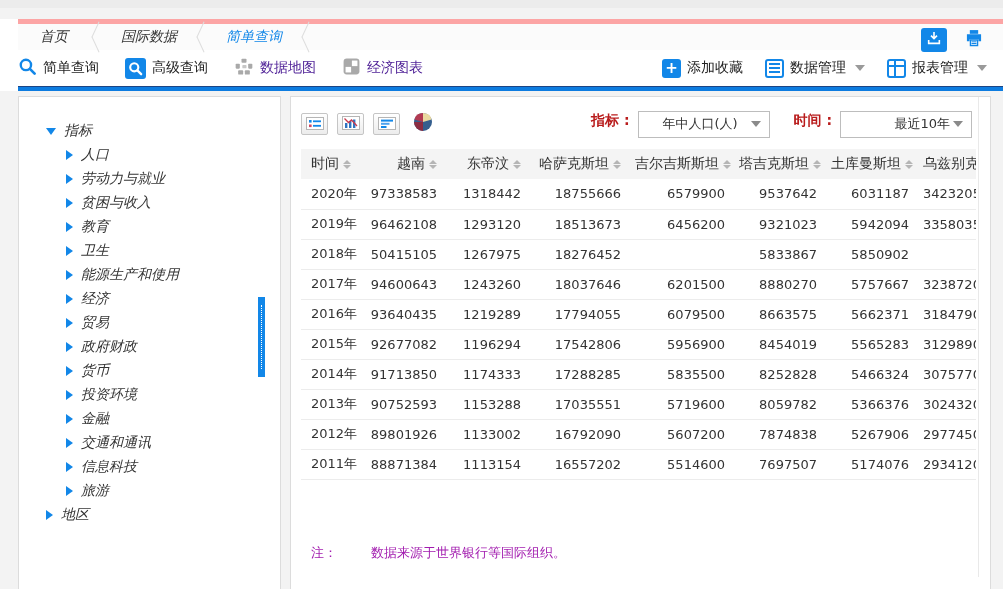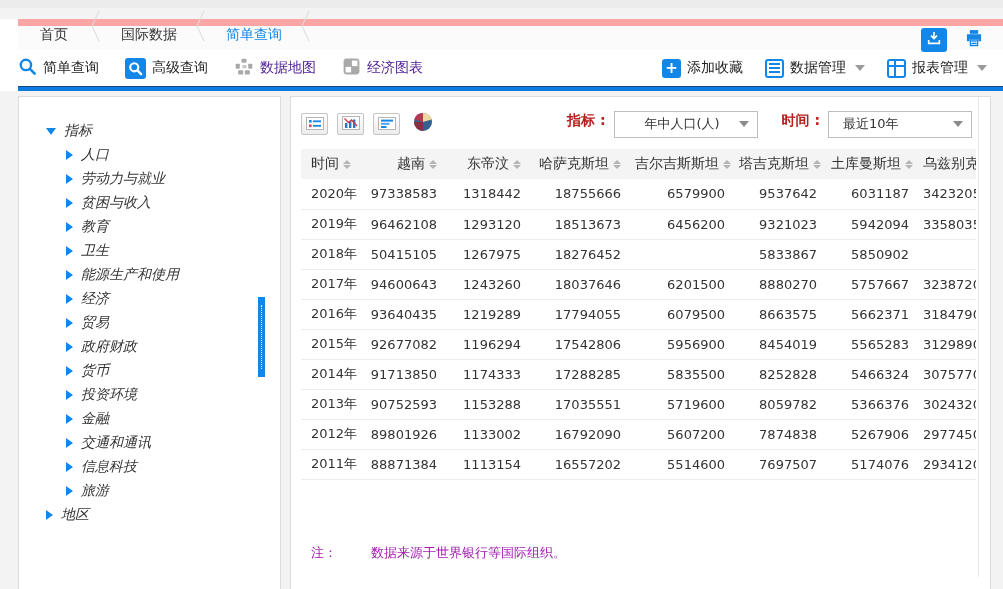--- a/index.html
+++ b/index.html
@@ -3,21 +3,21 @@
 <meta charset="utf-8">
 <style>
   * { margin:0; padding:0; box-sizing:border-box; }
   html,body { width:1003px; height:589px; overflow:hidden; }
   body { background:#f3f3f3; font-family:"DejaVu Sans","Liberation Sans",sans-serif; color:#333; }
 
   .topstrip { height:8px; background:#ececec; }
   .headband { background:#fff; padding:0 0 0 18px; position:relative; }
 
   
-  .crumb-row { display:flex; align-items:flex-start; height:31px; margin-top:11px; background:#fbfbfb; border-top:7px solid #fca5a5; }
+  .crumb-row { display:flex; align-items:center; height:31px; margin-top:11px; background:#fbfbfb; border-top:5px solid #fca5a5;font-style:italic; }
   .crumb { display:flex; align-items:center; justify-content:center; font-size:14px; color:#333; padding:0 18px; min-width:72px; cursor:pointer; }
   .crumb-sep { width:13px; position:relative; }
   .crumb-sep::before, .crumb-sep::after { content:''; position:absolute; left:5px; width:1px; height:17px; background:#ddd; }
   .crumb-sep::before { top:-1px; transform:rotate(-25deg); }
   .crumb-sep::after { bottom:-1px; transform:rotate(25deg); }
   .crumb.active { background:linear-gradient(#2e6cba,#1e57a6); color:#fff; padding:0 30px 0 36px; clip-path:polygon(0 0, calc(100% - 15px) 0, 100% 50%, calc(100% - 15px) 100%, 0 100%, 14px 50%); margin-left:-12px; margin-right:4px; }
   .crumb.link { color:#1287e8; }
 
   .head-icons { position:absolute; top:9px; right:16px; display:flex; gap:14px; }
   .icon-btn { width:26px; height:24px; display:flex; align-items:center; justify-content:center; cursor:pointer; }
@@ -55,22 +55,22 @@
   .splitter::after { content:''; position:absolute; left:3px; top:8px; bottom:8px; border-left:1px dotted #fff; }
 
   .main { flex:1; height:600px; position:relative; padding:10px 4px 0 4px; }
   .main .gutter { position:absolute; top:0; right:11px; height:480px; border-left:1px solid #e9e9e9; }
 
   .main-top { display:flex; align-items:center; height:34px; padding:0 14px 0 6px; }
   .view-btn { width:27px; height:22px; border:1px solid #c5c5c5; border-radius:2px; background:linear-gradient(#fff,#ececec); margin-right:9px; display:flex; align-items:center; justify-content:center; cursor:pointer; }
   .view-btn.noframe { border:none; background:none; }
   .main-top .spacer { flex:1; }
   .filter-label { font-size:14px; font-weight:bold; color:#b91c1c; margin:0 8px 7px 24px; }
-  .select { width:144px; height:27px; border:1px solid #bdbdbd; background:#fff; display:flex; align-items:center; font-size:13px; padding:0 8px 0 14px; cursor:pointer; }
-  .select .val { flex:1; text-align:left; }
+  .select { width:132px; height:27px; border:1px solid #bdbdbd; background:#fff; display:flex; align-items:center; font-size:13px; padding:0 8px 0 14px; cursor:pointer; }
+  .select .val { flex:1; text-align:right; }
   .select .caret { border-top-color:#8a8a8a; }
 
   
   table { border-collapse:collapse; width:calc(100% - 16px); margin:8px 12px 0 6px; table-layout:fixed; }
   th { background:#f4f4f4; font-weight:normal; font-size:14px; height:30px; color:#333; }
   td { font-size:13px; height:30px; border-bottom:1px solid #ececec; color:#333; }
   th, td { text-align:right; padding-right:14px; white-space:nowrap; overflow:hidden; }
   th:first-child, td:first-child { text-align:left; padding-left:10px; padding-right:0; }
   .th-inner { display:inline-flex; align-items:center; gap:4px; }
   .sort { display:inline-flex; flex-direction:column; gap:1px; cursor:pointer; }

